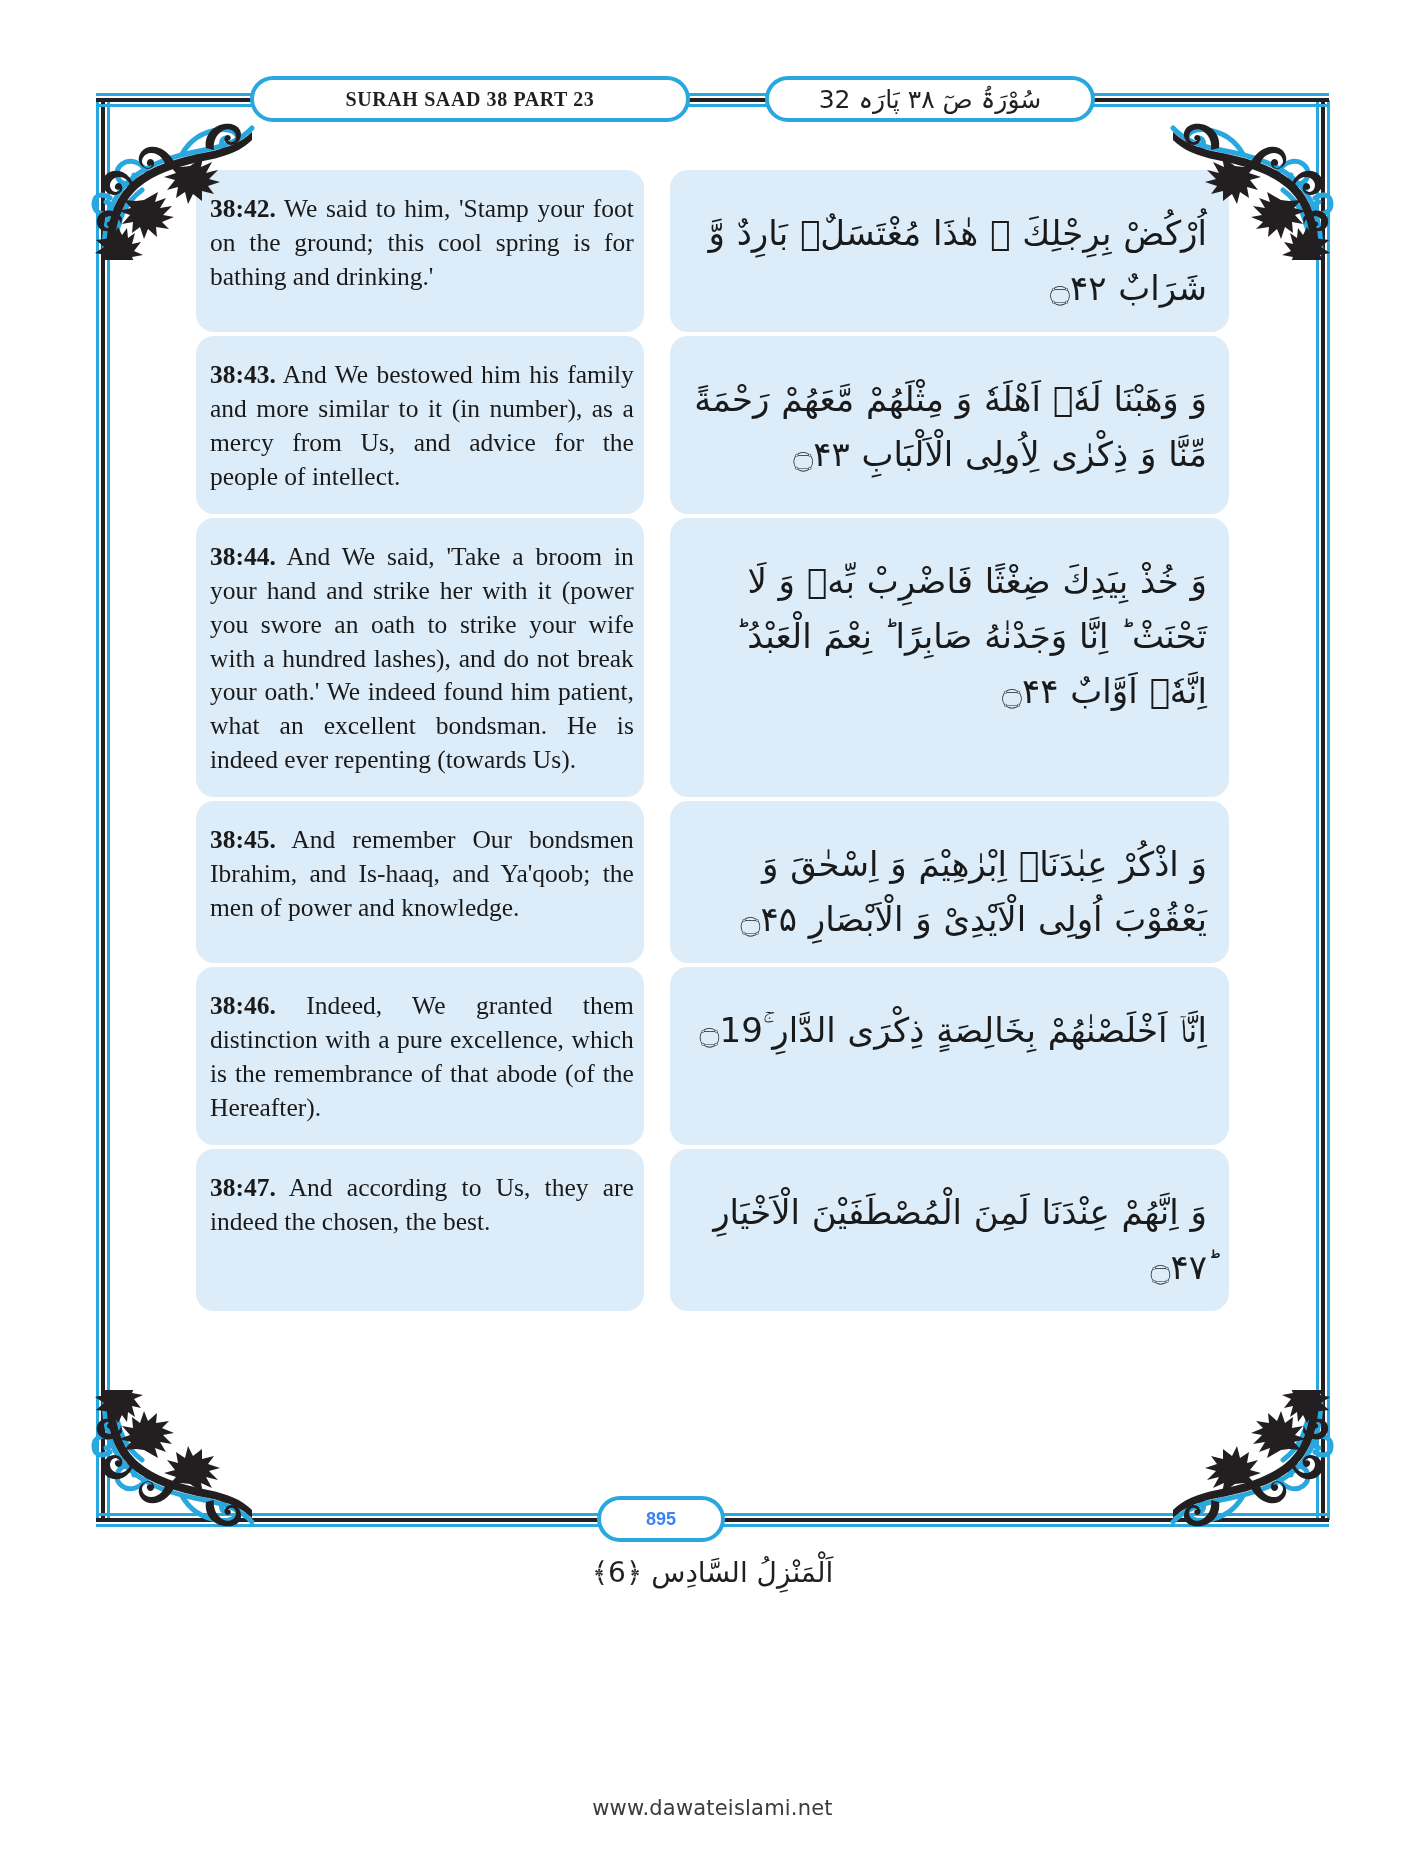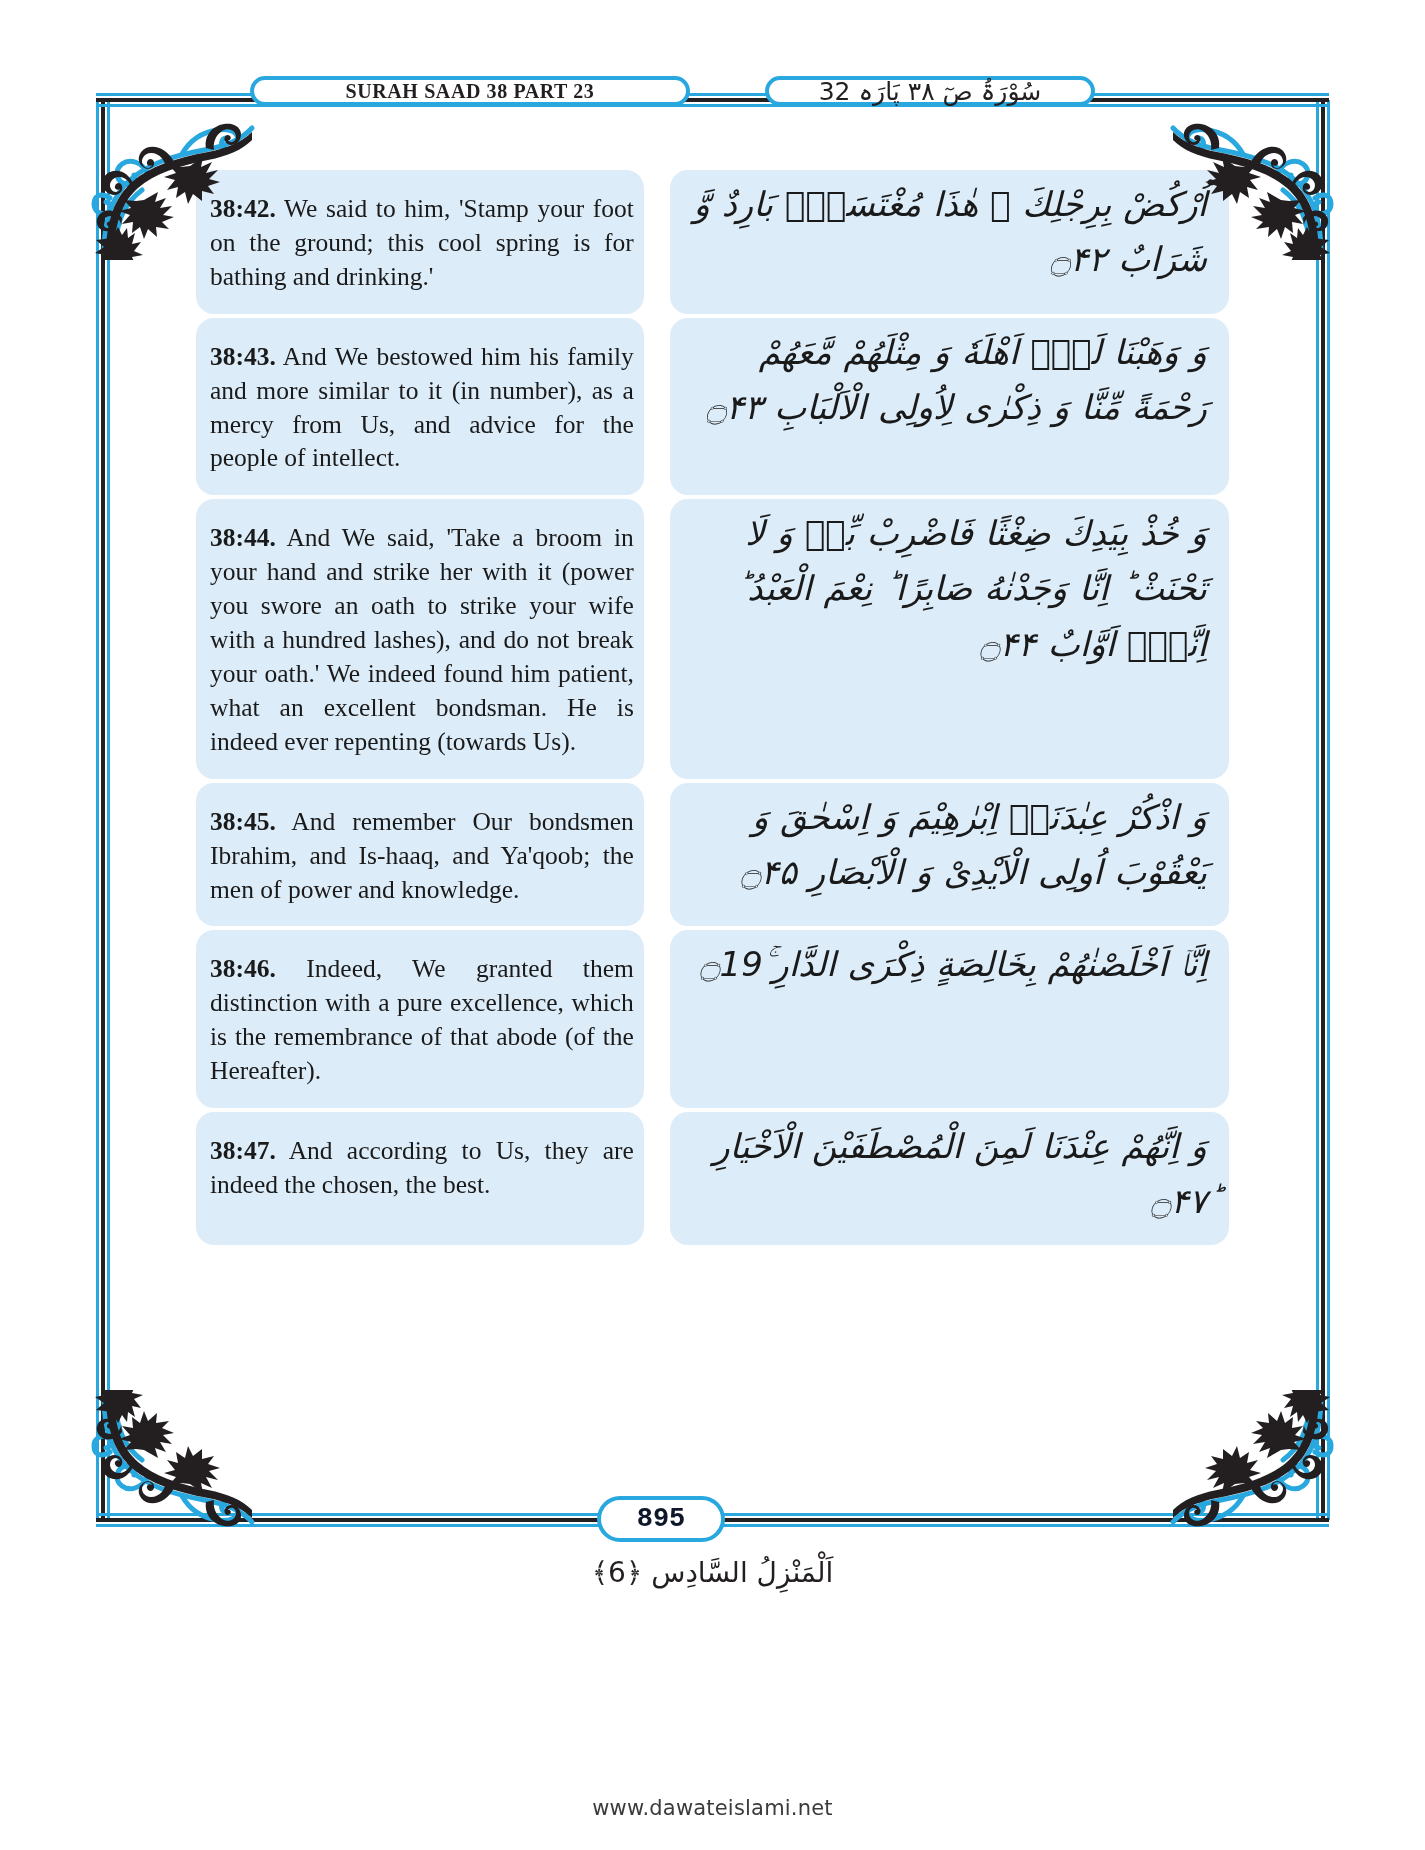--- a/index.html
+++ b/index.html
@@ -54,21 +54,21 @@
   .header-band {
     position: absolute;
     left: 110px;
     top: 76px;
     width: 1205px;
     height: 48px;
   }
   .pill {
     position: absolute;
     top: 0;
-    height: 30px;
+    height: 46px;
     border: 4px solid #29a8df;
     border-radius: 24px;
     background: #ffffff;
     display: flex;
     align-items: center;
     justify-content: center;
     box-sizing: border-box;
     z-index: 3;
   }
   .pill-left {
@@ -125,25 +125,24 @@
     background: #dcecf8;
     border-radius: 18px;
     box-sizing: border-box;
   }
   .cell-en {
     width: 500px;
     padding: 22px 10px 20px 14px;
   }
   .cell-ar {
     width: 623px;
-    padding: 7px 22px 16px 18px;
+    padding: 36px 22px 16px 18px;
     display: flex;
     flex-direction: column;
     justify-content: flex-start;
-    font-style: italic;
   }
   .en-text {
     font-family: "Liberation Serif", serif;
     font-size: 25.5px;
     line-height: 1.33;
     color: #1a1a1a;
     text-align: justify;
     text-justify: inter-word;
     margin: 0;
     hyphens: manual;
@@ -179,24 +178,24 @@
     border: 4px solid #29a8df;
     border-radius: 24px;
     background: #ffffff;
     display: flex;
     align-items: center;
     justify-content: center;
     box-sizing: border-box;
     z-index: 3;
   }
   .page-pill .t {
-    font-family: Liberation Mono, monospace;
-    font-size: 27px;
+    font-family: Liberation Sans, sans-serif;
+    font-size: 18px;
     font-weight: bold;
-    color: #0f172a;
+    color: #3b82f6;
   }
   .manzil {
     position: absolute;
     left: 0;
     top: 1556px;
     width: 1425px;
     text-align: center;
     font-family: "DejaVu Sans", sans-serif;
     font-size: 28px;
     color: #231f20;

